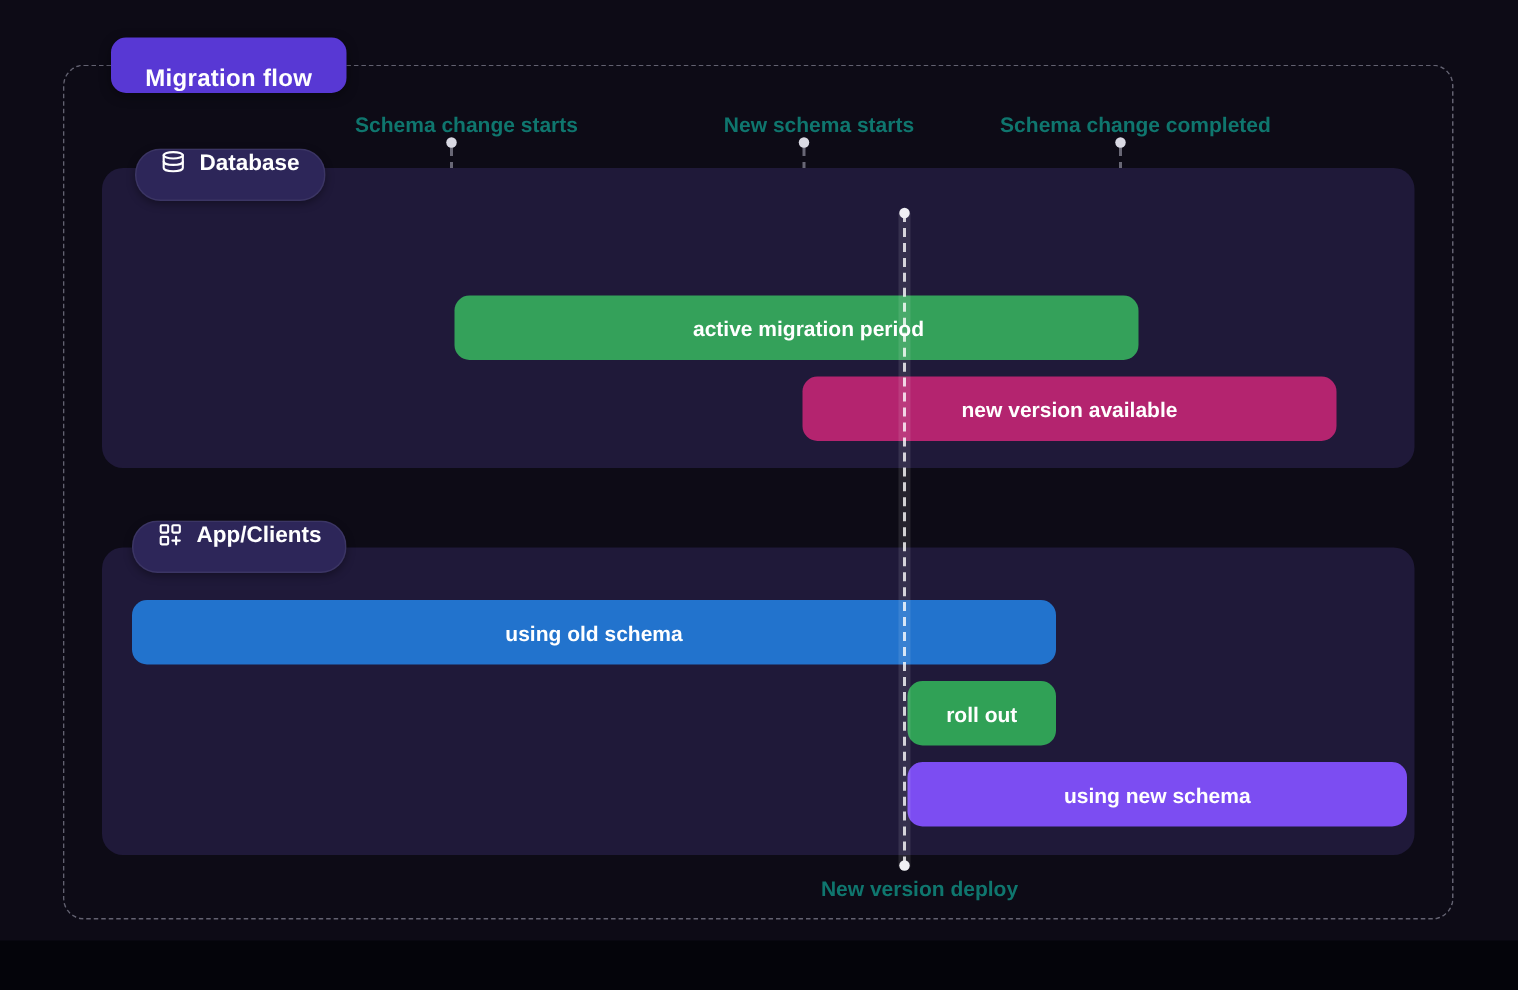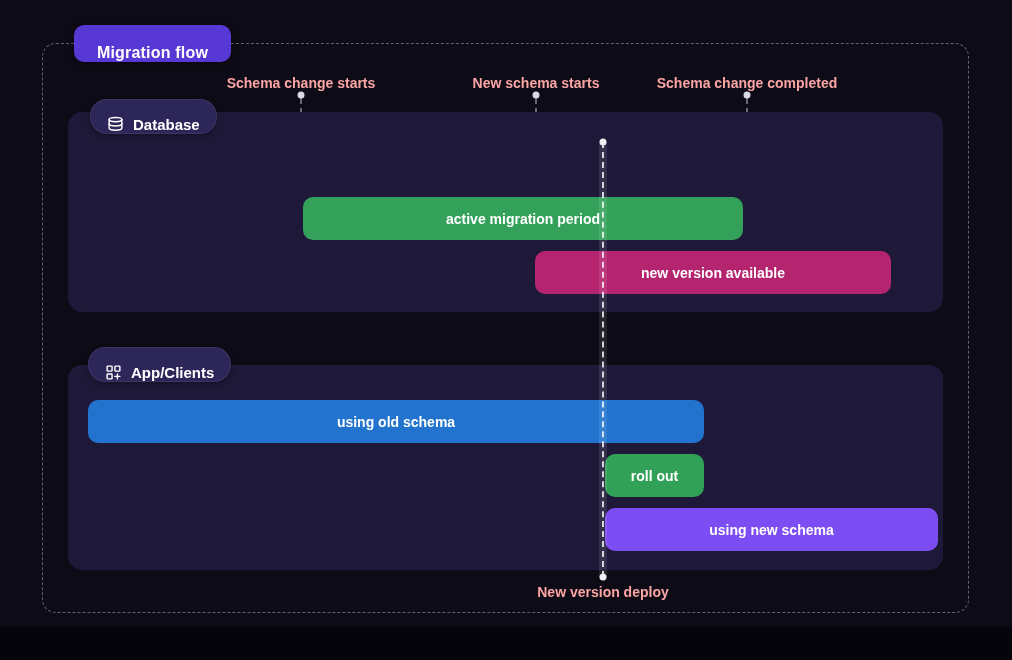--- a/index.html
+++ b/index.html
@@ -15,37 +15,37 @@
   }
   .title-badge{
     position:absolute;left:74px;top:25px;width:157px;height:37px;
     background:#5838d4;border-radius:10px;
     display:flex;align-items:flex-end;justify-content:center;
     color:#fff;font-size:16px;font-weight:700;letter-spacing:.2px;
     box-shadow:0 2px 8px rgba(0,0,0,.4);
   }
   .milestone-label{
     position:absolute;transform:translateX(-50%);
-    color:#fca5a5;font-size:14px;font-weight:700;white-space:nowrap;
+    color:#0f766e;font-size:14px;font-weight:700;white-space:nowrap;margin-left:10px;
   }
   .vline{
     position:absolute;width:0;border-left:2px dashed rgba(216,216,232,0.45);
   }
   .dot{
     position:absolute;width:7px;height:7px;border-radius:50%;
     background:#d9d9e3;transform:translate(-50%,-50%);
   }
   .lane-panel{
     position:absolute;left:68px;width:875px;
     background:#1f1939;border-radius:14px;
   }
   .lane-badge{
     position:absolute;height:33px;padding:0 16px;
     background:#2d2659;border:1px solid rgba(255,255,255,0.07);border-radius:17px;
-    display:flex;align-items:flex-end;gap:9px;
+    display:flex;align-items:flex-start;gap:9px;
     color:#fff;font-size:15px;font-weight:700;white-space:nowrap;
     box-shadow:0 2px 6px rgba(0,0,0,.35);
   }
   .lane-badge .icon{display:flex;align-items:center;}
   .lane-badge svg{width:17px;height:17px;stroke:#fff;fill:none;stroke-width:2;stroke-linecap:round;stroke-linejoin:round;}
   .bar{
     position:absolute;height:43px;border-radius:10px;
     display:flex;align-items:center;justify-content:center;
     color:#fff;font-size:14px;font-weight:700;
   }
@@ -89,21 +89,21 @@
   <div class="lane-badge" style="left:90px;top:99px">
     <span class="icon">
       <svg viewBox="0 0 24 24">
           <ellipse cx="12" cy="5" rx="9" ry="3"></ellipse>
           <path d="M3 5v6c0 1.66 4 3 9 3s9-1.34 9-3V5"></path>
           <path d="M3 11v6c0 1.66 4 3 9 3s9-1.34 9-3v-6"></path>
         </svg>
     </span>
     <span>Database</span>
   </div>
-  <div class="bar" style="left: 303px; top: 197px; width: 440px; background-color: rgb(52, 161, 90);">
+  <div class="bar" style="left: 303px; top: 197px; width: 440px; background-color: rgb(52, 161, 90); padding-left: 16px;">
     <span>active migration period</span>
   </div>
   <div class="bar" style="left: 535px; top: 251px; width: 356px; background-color: rgb(180, 36, 111);">
     <span>new version available</span>
   </div>
 
   <div class="lane-panel" style="top:365px;height:205px"></div>
   <div class="lane-badge" style="left:88px;top:347px">
     <span class="icon">
       <svg viewBox="0 0 24 24">

